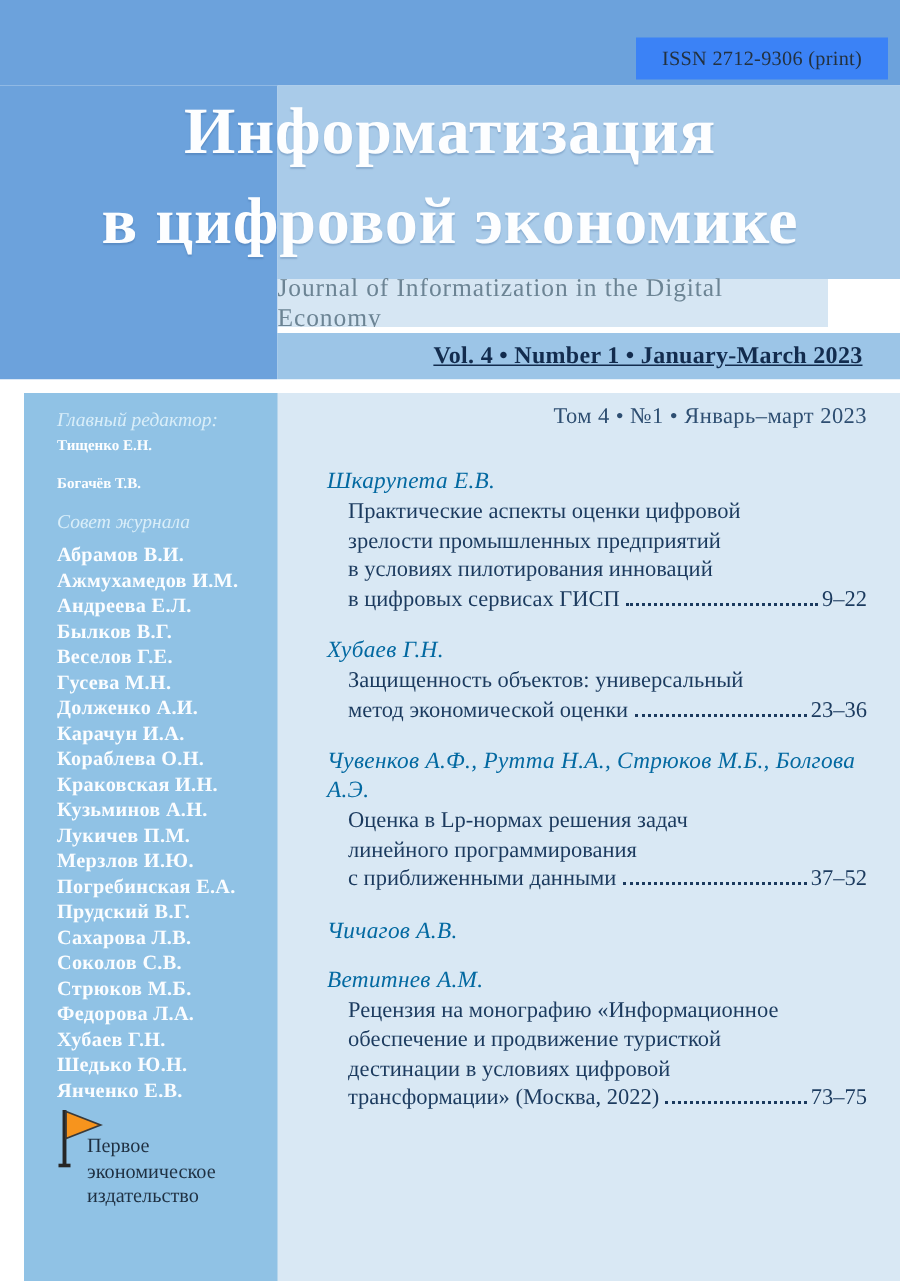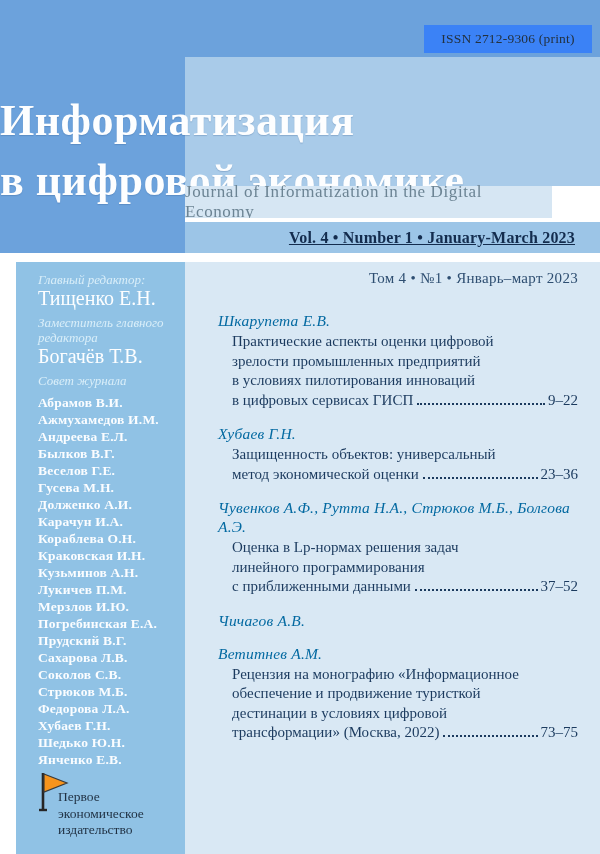--- a/index.html
+++ b/index.html
@@ -19,29 +19,29 @@
   .white-gap  { position:absolute; left:0; top:253px; width:600px; height:9px; background:#ffffff; }
   .sidebar    { position:absolute; left:16px; top:262px; width:185px; height:592px; background:#90C2E5;
                 padding:10px 10px 0 22px; }
   .content    { position:absolute; left:185px; top:262px; width:415px; height:592px; background:#D9E8F4;
                 padding:8px 22px 0 33px; }
 
   
   .issn-box   { position:absolute; left:424px; top:25px; width:168px; height:28px; background:#3b82f6;
                 display:flex; align-items:center; justify-content:center;
                 font-size:13.5px; color:#23313F; letter-spacing:0.2px; }
-  .title      { position:absolute; left:0; top:58px; width:600px; 
+  .title      { position:absolute; left:0; top:58px; width:600px; text-align:center;
                 color:#FDFEFF; font-weight:bold; font-size:44px; line-height:60px;
-                letter-spacing:0.5px; text-shadow:0 1px 1px rgba(40,80,130,0.25);margin-top:33px; }
+                letter-spacing:0.5px; text-shadow:0 1px 1px rgba(40,80,130,0.25); }
   .en-band .en-text { font-size:17px; color:#6C8494; letter-spacing:0.6px; }
   .vol-band .vol-text { font-size:16px; font-weight:bold; color:#132C4E; letter-spacing:0.2px;text-decoration:underline; }
 
   
   .sb-label   { font-style:italic; color:#D9EEF9; font-size:13px; line-height:15.5px; }
-  .sb-name    { color:#FDFEFF; font-weight:normal; font-size:20px; line-height:16px; margin-top:2px; }
+  .sb-name    { color:#FDFEFF; font-weight:bold; font-size:10px; line-height:16px; margin-top:2px; }
   .sb-group   { margin-bottom:9px; }
   .board-list .board-name { color:#FBFDFF; font-weight:bold; font-size:13.5px; line-height:17px;
                 letter-spacing:0.2px; }
   .publisher  { position:relative; margin-top:3px; height:80px; }
   .flag-icon  { position:absolute; left:-2px; top:0; }
   .publisher-name { position:absolute; left:20px; top:18px; white-space:pre-line;
                 font-size:13.5px; line-height:16.5px; color:#1F3042; }
 
   
   .issue-ru   { text-align:right; font-size:15px; color:#2E4E71; letter-spacing:0.3px; margin-bottom:24px; }
@@ -84,21 +84,20 @@
   </div>
 
   <div class="white-gap"></div>
 
   <div class="sidebar">
     <div class="sb-group">
       <div class="sb-label">Главный редактор:</div>
       <div class="sb-name">Тищенко Е.Н.</div>
     </div>
     <div class="sb-group">
-      <div class="sb-label" style="width:150px;">Заместитель главного редактора</div>
       <div class="sb-name">Богачёв Т.В.</div>
     </div>
     <div class="sb-group" style="margin-bottom:6px;">
       <div class="sb-label">Совет журнала</div>
     </div>
     <div class="board-list">
         <div class="board-name">Абрамов В.И.</div>
         <div class="board-name">Ажмухамедов И.М.</div>
         <div class="board-name">Андреева Е.Л.</div>
         <div class="board-name">Былков В.Г.</div>

